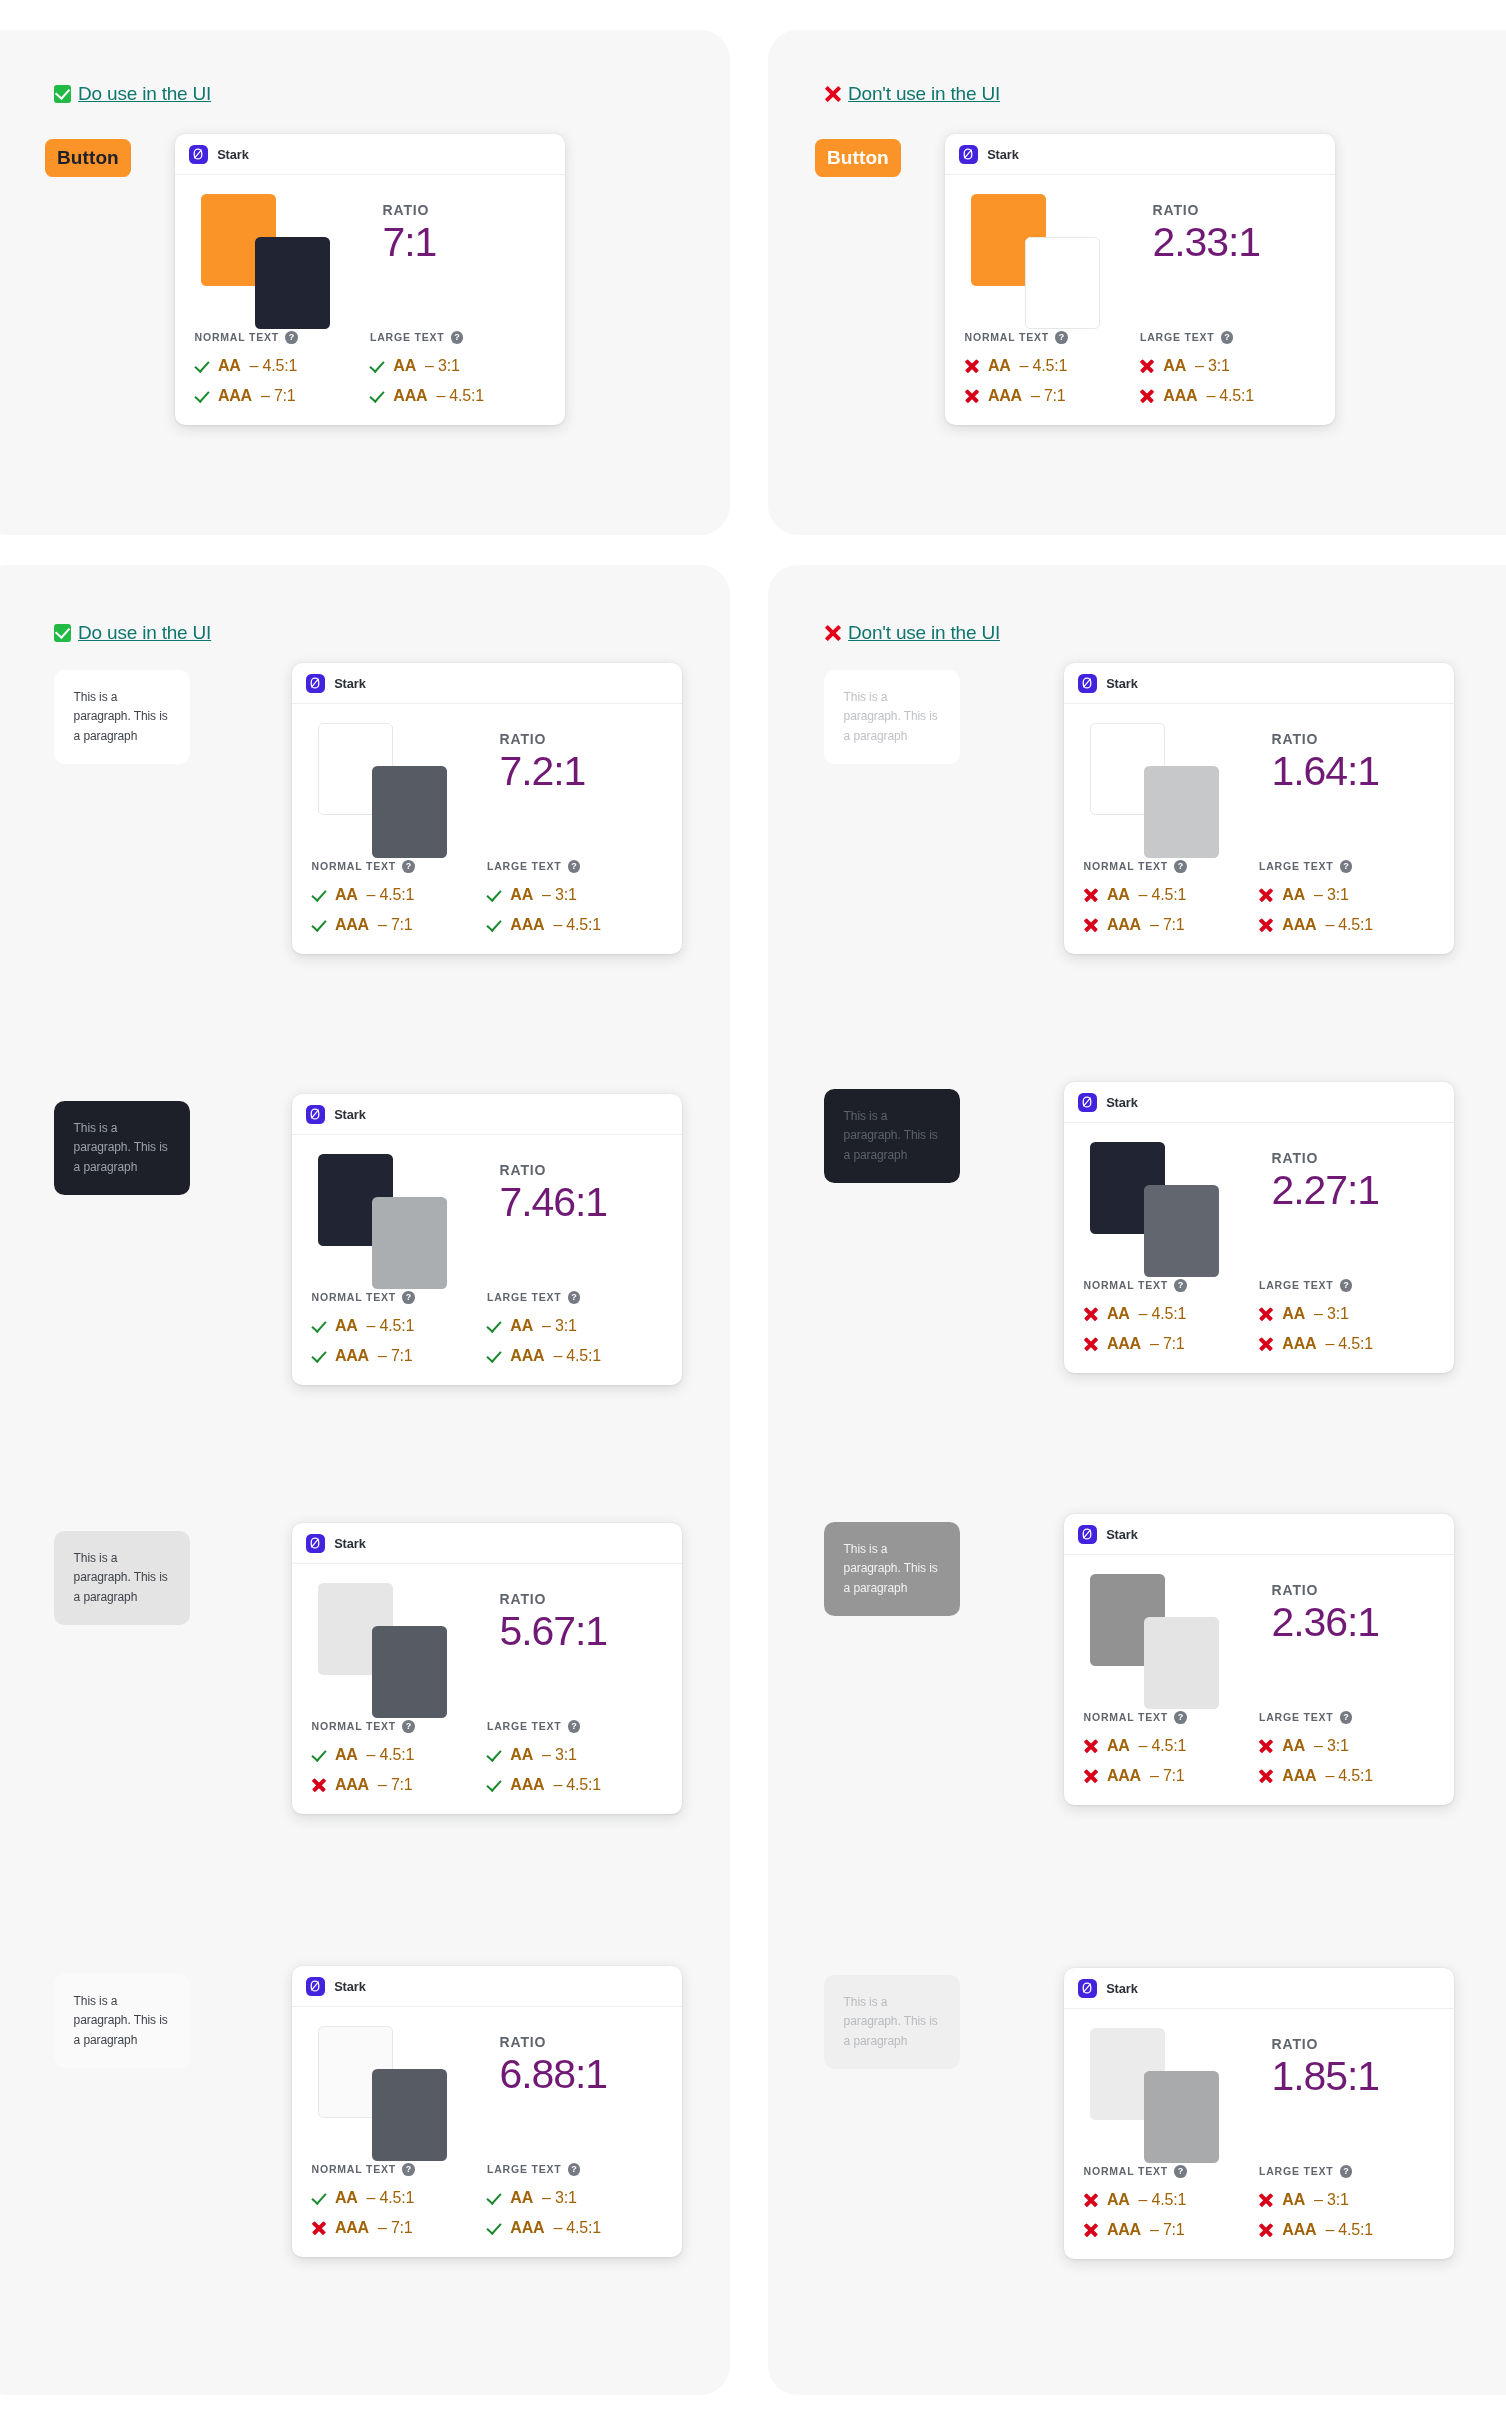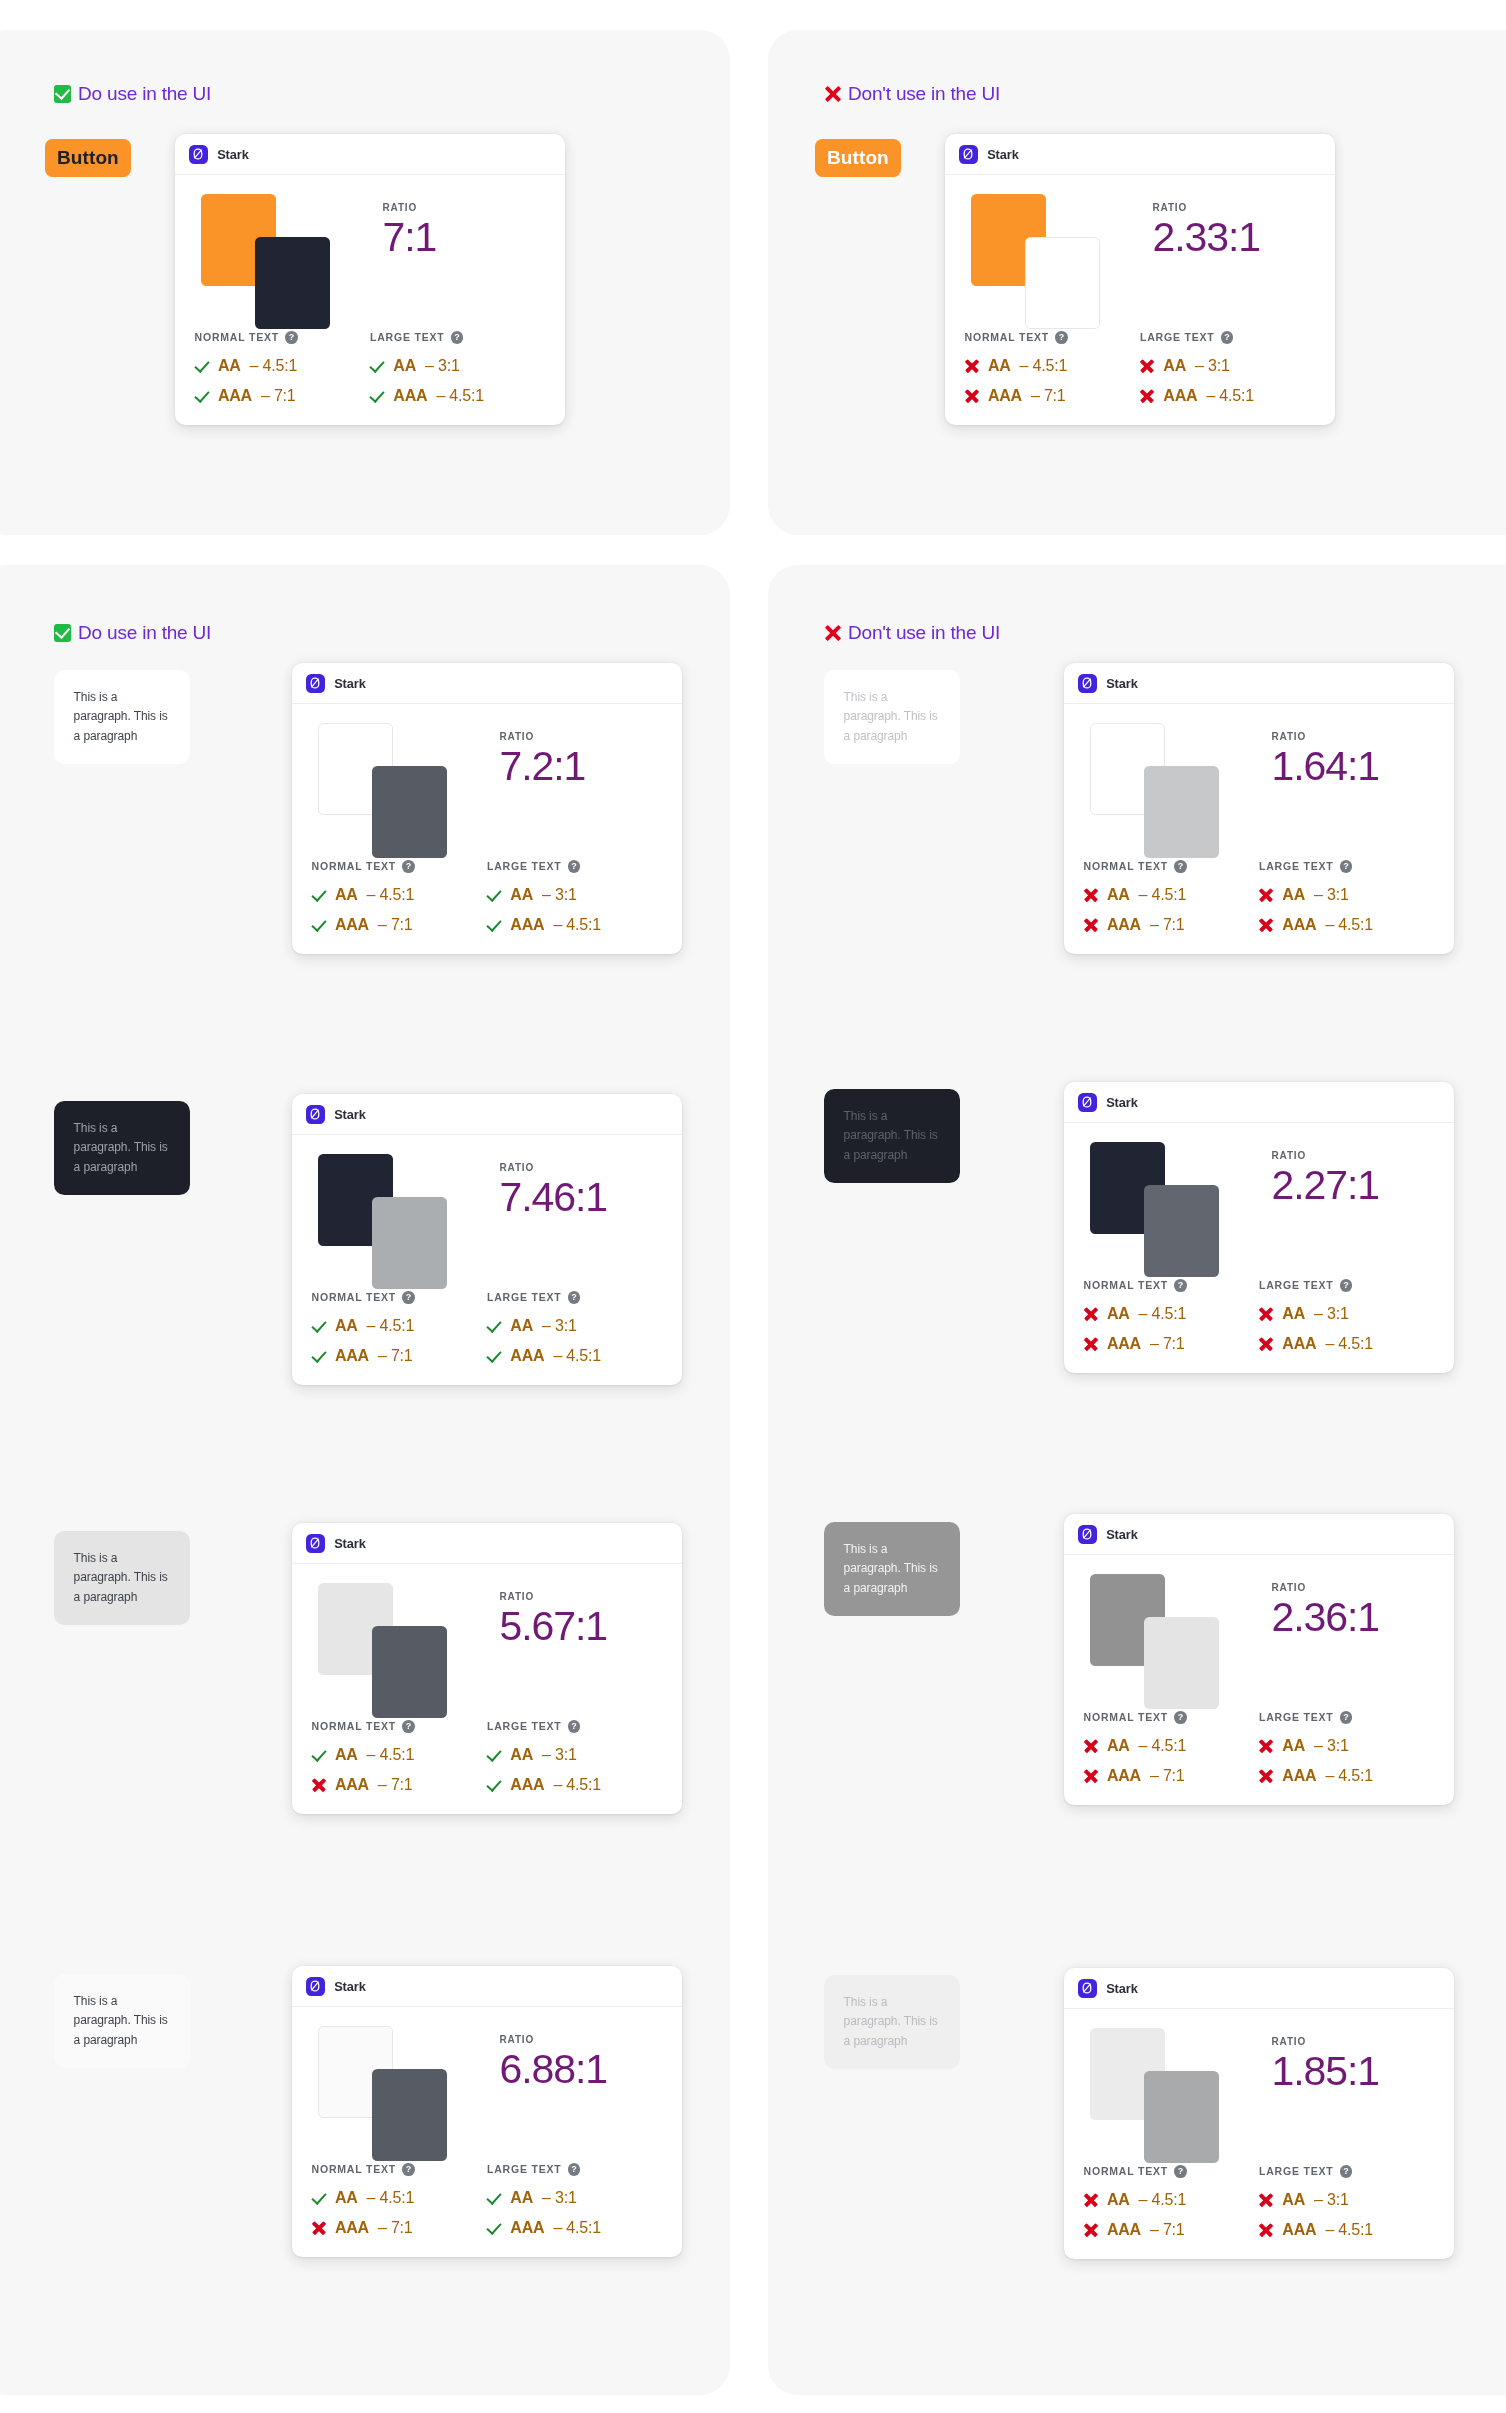--- a/index.html
+++ b/index.html
@@ -19,22 +19,23 @@
   }
   #panel-tl { left: -22.6px;   top: 30px;   width: 753px; height: 505px; }
   #panel-tr { left: 768px;  top: 30px;   width: 776px; height: 505px; }
   #panel-bl { left: -22.6px;   top: 565px;  width: 753px; height: 1830px; }
   #panel-br { left: 768px;  top: 565px;  width: 776px; height: 1830px; }
 
   
   .sec-head {
     position: absolute;
     display: flex; align-items: center; gap: 6.8px;
-    font-size: 19px; color: #6d28d9; letter-spacing: -0.2px;
+    font-size: 19px; color: #0f766e; letter-spacing: -0.2px;
     white-space: nowrap;
+    text-decoration: underline;
   }
   .mark-ok {
     width: 17.3px; height: 17.3px; border-radius: 3px;
     background: #21ba45;
     display: inline-flex; align-items: center; justify-content: center;
     flex: none;
     position: relative;
   }
   .mark-ok::after {
     content: "";
@@ -105,21 +106,21 @@
     position: absolute;
     border-radius: 5.3px;
   }
   .sw-back { left: 6px;  top: 1.5px;   width: 75px; height: 92px; }
   .sw-front{ left: 60px; top: 44px;  width: 75px; height: 92px; }
 
   .ratio-block {
     position: absolute; left: 188px; top: 9px;
   }
   .ratio-label {
-    font-size: 10px; font-weight: bold; letter-spacing: 0.8px;
+    font-size: 14px; font-weight: bold; letter-spacing: 0.8px;
     color: #5f646d; margin-bottom: 3px;
   }
   .ratio-value {
     font-size: 41px; font-weight: 300; color: #701a75;
     letter-spacing: -1.1px; line-height: 1.05;
   }
 
   .checks {
     display: flex; gap: 0; margin-top: 6px;
   }

